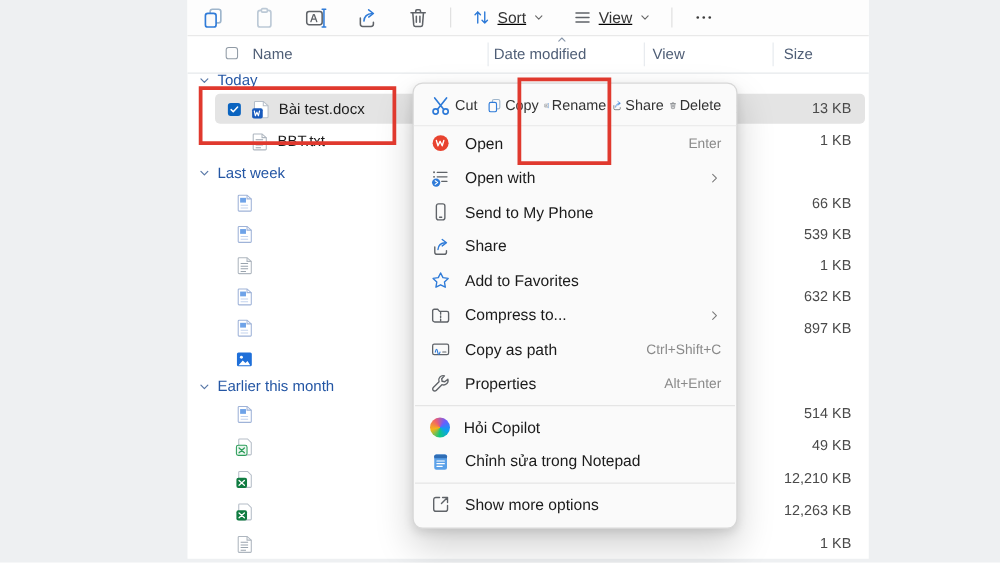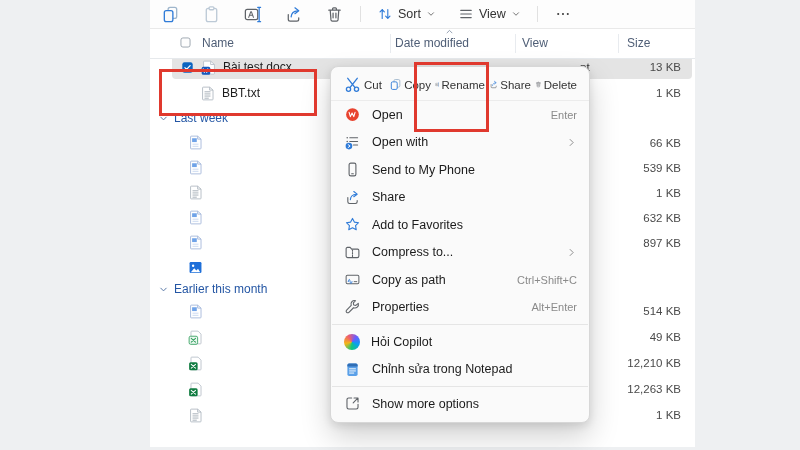--- a/index.html
+++ b/index.html
@@ -9,21 +9,21 @@
   .stage{position:relative;width:800px;height:450px;}
 
   
   .panel{position:absolute;left:150px;top:0;width:545px;height:447px;background:#fff;}
 
   
   .toolbar{position:absolute;left:150px;top:0;width:545px;height:28px;background:#fdfdfd;
            border-bottom:1px solid #e9e9e9;display:flex;align-items:center;z-index:3;}
   .tb-btn{width:41px;height:24px;display:flex;align-items:center;justify-content:center;border-radius:4px;}
   .tb-div{width:1px;height:16px;background:#e1e1e1;margin:0 5px;}
-  .tb-group{display:flex;align-items:center;gap:5px;padding:0 11px;height:24px;border-radius:4px;}
+  .tb-group{display:flex;align-items:center;gap:5px;padding:0 11px;height:24px;border-radius:4px;text-decoration:underline;}
   .tb-label{font-size:12.5px;color:#333;}
   .ic{display:inline-flex;align-items:center;justify-content:center;}
   .ic svg{display:block;width:100%;height:100%;}
   .i19{width:19px;height:19px;} .i17{width:17px;height:17px;} .i16{width:16px;height:16px;}
   .i13{width:13px;height:13px;} .i11{width:11px;height:11px;} .i10{width:10px;height:10px;}
 
   
   .cols{position:absolute;left:150px;top:28px;width:545px;height:30px;background:#fff;
         border-bottom:1px solid #e6e9ec;z-index:2;}
   .cols .hlabel{position:absolute;top:8px;font-size:12px;color:#4f5e76;}
@@ -166,20 +166,28 @@
           <path d="M5.5 12.5L10 8l4.5 4.5"></path>
         </svg>
       </span>
     <span class="col-sep" style="left:365px"></span>
     <span class="hlabel" style="left:372px">View</span>
     <span class="col-sep" style="left:468px"></span>
     <span class="hlabel" style="left:477px">Size</span>
   </div>
 
   <div class="filelist" id="filelist">
+      <div class="group-hdr" style="height: 20px;">
+        <span class="ic i11">
+          <svg viewBox="0 0 20 20" fill="none" stroke="#5a79a8" stroke-width="1.8" stroke-linecap="round" stroke-linejoin="round">
+            <path d="M5 7.5l5 5 5-5"></path>
+          </svg>
+        </span>
+        <span>Today</span>
+      </div>
       <div class="row selected" style="height: 26px; padding-left: 31px;">
         <span class="ic i13">
           <svg viewBox="0 0 20 20">
             <rect x="2" y="2" width="16" height="16" rx="3.5" fill="#0b64c0"></rect>
             <path d="M6 10.3l2.6 2.7 5.4-6" stroke="#fff" stroke-width="1.8" fill="none" stroke-linecap="round" stroke-linejoin="round"></path>
           </svg>
         </span>
         <span class="ic i17">
           <svg viewBox="0 0 20 20">
             <path d="M5 2.5h7.5L17 6.5V17a.8.8 0 0 1-.8.8H5a.8.8 0 0 1-.8-.8V3.3A.8.8 0 0 1 5 2.5z" fill="#fff" stroke="#b6bec8" stroke-width="1"></path>

